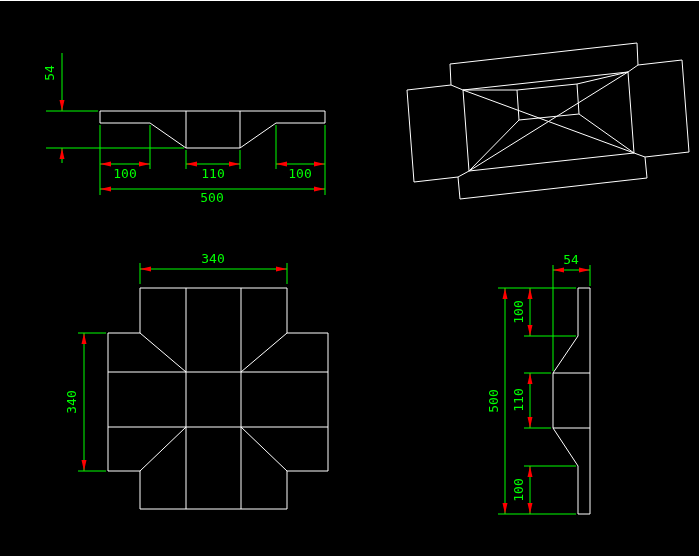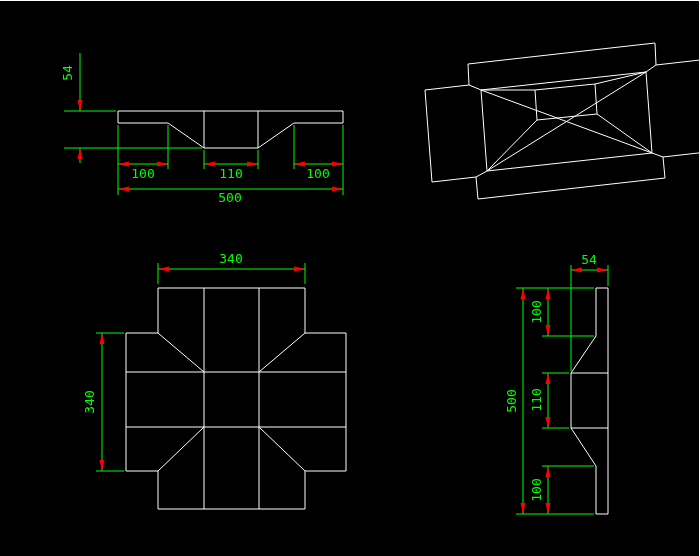--- a/index.html
+++ b/index.html
@@ -4,21 +4,20 @@
 <style>
   html,body{margin:0;padding:0;background:#000;}
   #viewport{
     position:relative;
     width:700px;height:556px;
     background:#000;
     border-top:1px solid #fff;
     border-right:1px solid #fff;
     box-sizing:border-box;
     overflow:hidden;
-    padding-left:18px;
   }
   svg{display:block;}
   .part{stroke:#ffffff;stroke-width:1;fill:none;}
   .dim{stroke:#00ff00;stroke-width:1;fill:none;}
   .arrow{fill:#ff0000;stroke:none;}
   .dimtext{
     fill:#00ff00;
     font-family:"DejaVu Sans Mono","Liberation Mono",monospace;
     font-size:13px;
     text-anchor:middle;

